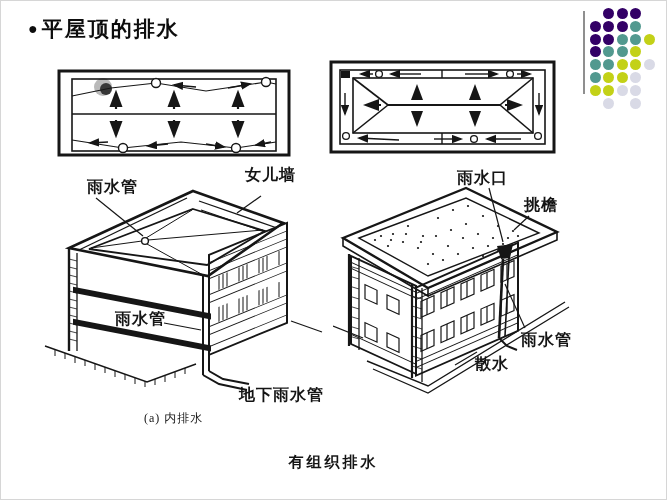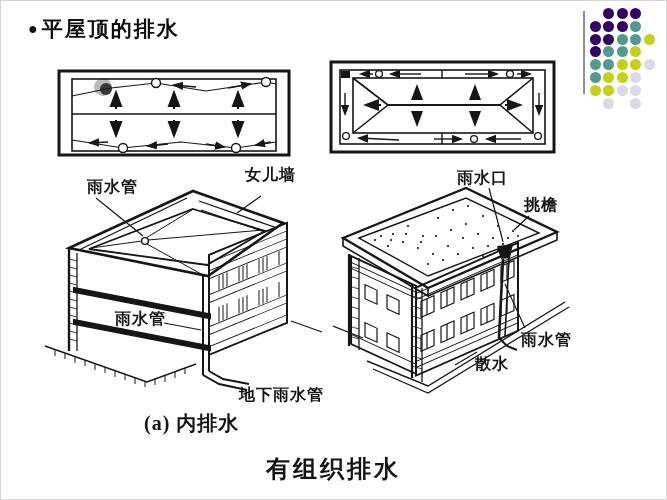--- a/index.html
+++ b/index.html
@@ -8,24 +8,24 @@
          font-family:"Liberation Serif","DejaVu Serif",serif;}
   .title{position:absolute;left:27px;top:14px;font-size:21px;font-weight:bold;
          color:#0d0d0d;letter-spacing:2px;white-space:nowrap;}
   .title .bullet{font-size:16px;vertical-align:2px;margin-right:4px;letter-spacing:0;}
   .deco-line{position:absolute;left:582px;top:10px;width:2px;height:83px;background:#8f8f8f;}
   .dot-grid{position:absolute;left:589px;top:7px;width:75px;height:106px;}
   .dot{position:absolute;width:11px;height:11px;border-radius:50%;}
   .fig{position:absolute;}
   .label{position:absolute;font-size:16px;font-weight:bold;color:#141414;
          white-space:nowrap;letter-spacing:1px;}
-  .caption{position:absolute;font-size:20px;font-weight:bold;color:#141414;
+  .caption{position:absolute;font-size:12px;font-weight:normal;color:#141414;
            white-space:nowrap;letter-spacing:1px;}
   .footer-caption{position:absolute;left:0;width:100%;top:452px;text-align:center;
-           font-size:24px;font-weight:bold;color:#141414;letter-spacing:3px;}
+           font-size:15px;font-weight:bold;color:#141414;letter-spacing:3px;}
   svg{display:block;}
 </style>
 </head>
 <body>
 
 <div class="slide">
 
   <div class="title">
     <span class="bullet">●</span><span>平屋顶的排水</span>
   </div>

